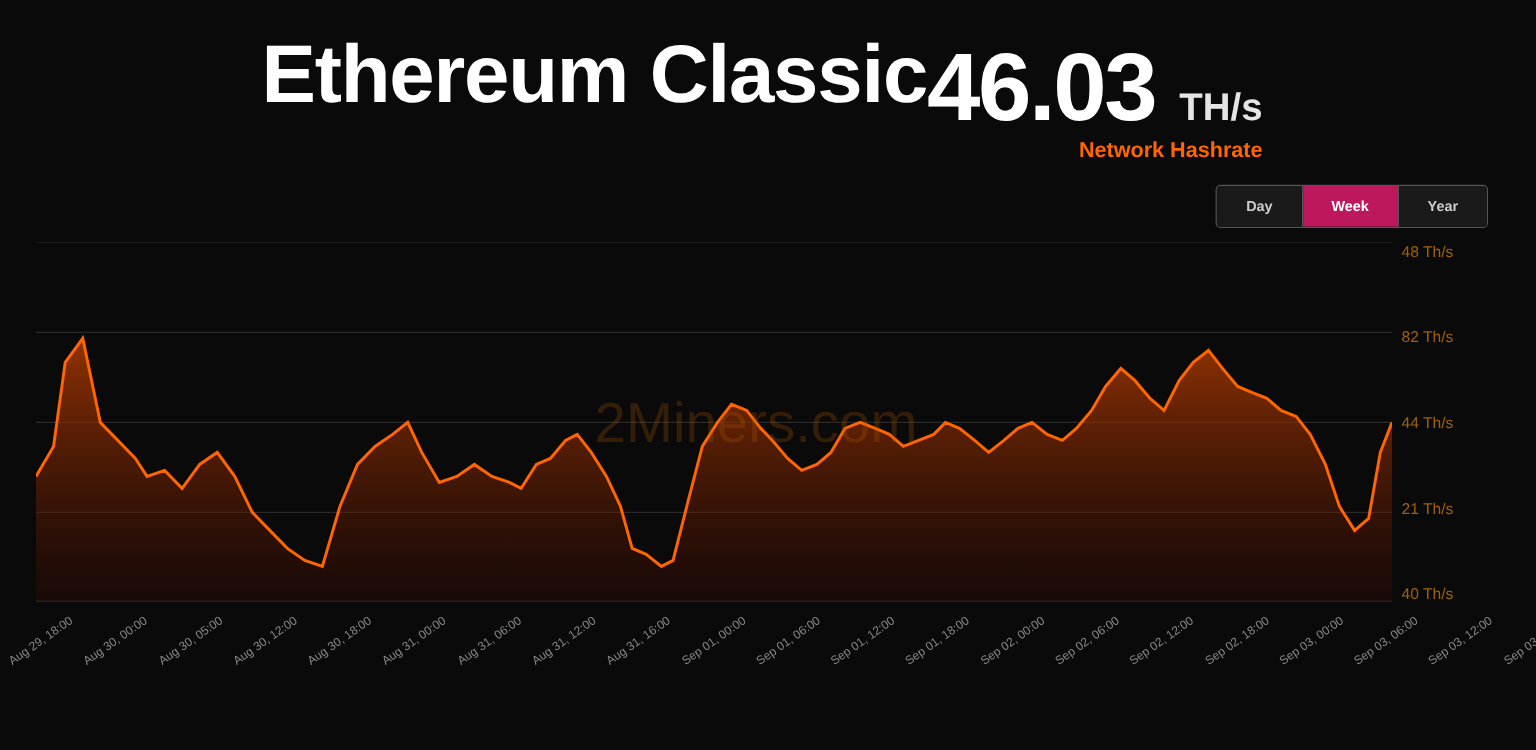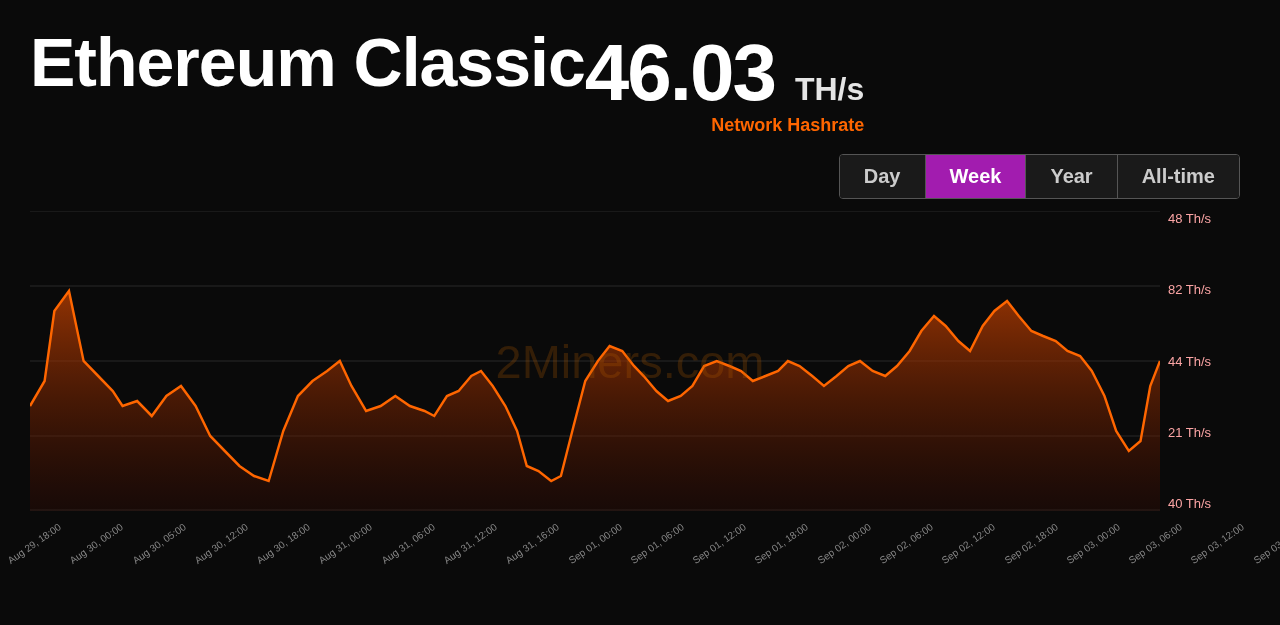--- a/index.html
+++ b/index.html
@@ -12,21 +12,21 @@
       overflow: hidden;
     }
     .container {
       width: 1280px;
       height: 625px;
       background: #0a0a0a;
       position: relative;
     }
     .header {
       display: flex;
-      justify-content: flex-start;
+      justify-content: center;
       align-items: flex-start;
       padding: 28px 40px 10px 30px;
     }
     .title {
       font-size: 68px;
       font-weight: 900;
       line-height: 1.0;
       color: #fff;
       letter-spacing: -1px;
     }
@@ -67,32 +67,32 @@
       padding: 8px 40px 4px 0;
     }
     .time-buttons {
       display: flex;
       border: 1px solid #555;
       border-radius: 4px;
       overflow: hidden;
     }
     .time-btn {
       padding: 10px 24px;
-      font-size: 20px;
+      font-size: 12px;
       font-weight: 600;
       color: #ccc;
       background: #1a1a1a;
       border: none;
       border-right: 1px solid #555;
       cursor: pointer;
       font-family: Arial, sans-serif;
     }
     .time-btn:last-child { border-right: none; }
     .time-btn.active {
-      background: #a21caf;
+      background: #be185d;
       color: #fff;
     }
     .chart-area {
       position: relative;
       margin: 8px 0 0 0;
       padding: 0 50px 40px 30px;
       height: 360px;
     }
     .chart-wrapper {
       position: relative;
@@ -118,21 +118,21 @@
       top: 0;
       height: 300px;
       display: flex;
       flex-direction: column;
       justify-content: space-between;
       padding: 0 0 0 8px;
       width: 70px;
     }
     .y-label {
       font-size: 13px;
-      color: #fca5a5;
+      color: #a16207;
       font-family: Arial, sans-serif;
       font-weight: 400;
       text-align: left;
     }
     .x-axis {
       position: absolute;
       bottom: 0;
       left: 0;
       right: 70px;
       height: 38px;
@@ -177,21 +177,20 @@
       </div>
       <div class="hashrate-label">Network Hashrate</div>
     </div>
   </div>
 
   <div class="controls">
     <div class="time-buttons">
       <button class="time-btn">Day</button>
       <button class="time-btn active">Week</button>
       <button class="time-btn">Year</button>
-      <button class="time-btn">All-time</button>
     </div>
   </div>
 
   <div class="chart-area">
     <div class="chart-wrapper">
       <svg class="chart-svg" viewBox="0 0 1160 300" preserveAspectRatio="none">
         <defs>
           <linearGradient id="fillGrad" x1="0" y1="0" x2="0" y2="1">
             <stop offset="0%" stop-color="#cc4400" stop-opacity="0.7"></stop>
             <stop offset="100%" stop-color="#3a0a00" stop-opacity="0.3"></stop>

